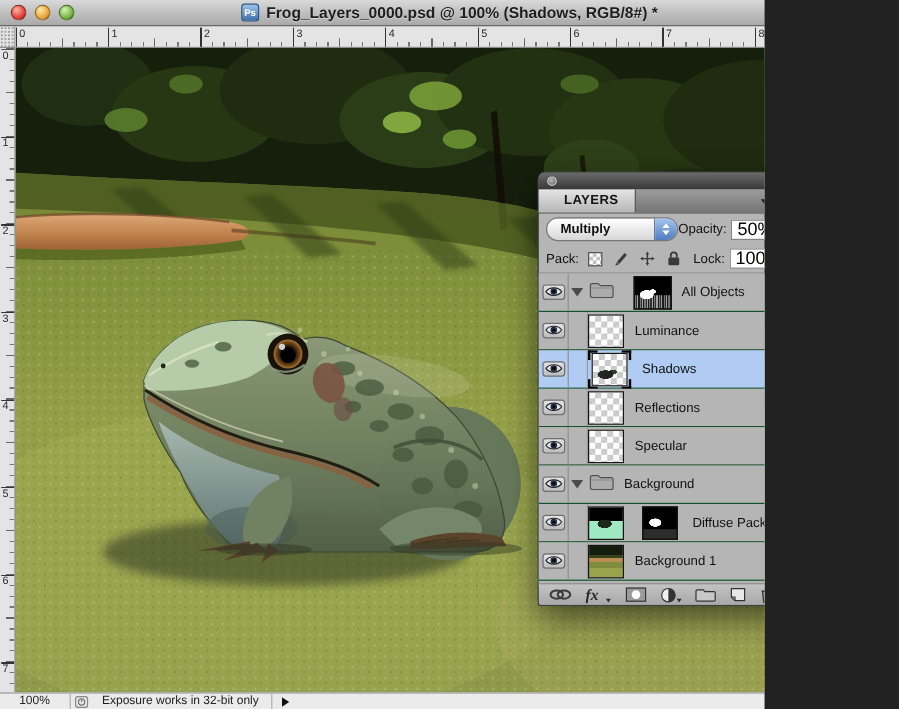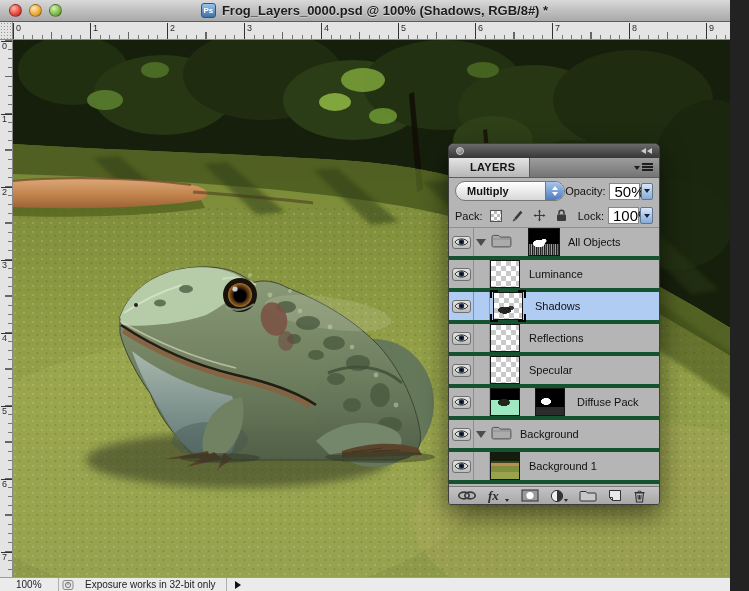--- a/index.html
+++ b/index.html
@@ -1,18 +1,18 @@
 <!DOCTYPE html>
 <html><head>
 <meta charset="utf-8">
 <style>
   *{box-sizing:border-box;margin:0;padding:0}
   html,body{width:749px;height:591px;overflow:hidden;background:#222}
   body{font-family:"Liberation Sans",sans-serif;-webkit-font-smoothing:antialiased}
-  .window{position:relative;width:730px;height:591px;background:#a3a3a3;overflow:hidden}
+  .window{position:relative;width:637px;height:591px;background:#a3a3a3;overflow:hidden}
 
   
   .titlebar{position:absolute;left:0;top:0;width:749px;height:22px;
     background:linear-gradient(180deg,#d9d9d9 0%,#c2c2c2 45%,#a9a9a9 100%);
     border-bottom:1px solid #5c5c5c;display:flex;align-items:center}
   .lights{position:absolute;left:9px;top:4px;display:flex;gap:7px}
   .light{width:13px;height:13px;border-radius:50%;border:1px solid rgba(0,0,0,.35)}
   .light.red{background:radial-gradient(circle at 35% 30%,#ffb3a8,#e4443a 60%,#9e2018)}
   .light.yellow{background:radial-gradient(circle at 35% 30%,#ffe9ac,#e9a83a 60%,#a86f12)}
   .light.green{background:radial-gradient(circle at 35% 30%,#d2f5b0,#7ab648 60%,#3f7d17)}
@@ -102,21 +102,21 @@
   .p-lockrow{position:absolute;left:0;top:60px;right:0;height:24px;display:flex;align-items:center;padding:0 6px;
     border-bottom:1px solid #8f8f8f}
   .lock-icons{display:flex;align-items:center;gap:8px}
   .lock-ic{width:14px;height:13px;display:flex;align-items:center;justify-content:center}
   .checker-sq{width:12px;height:12px;border:1px solid #555;
     background-image:linear-gradient(45deg,#bbb 25%,transparent 25%,transparent 75%,#bbb 75%),
       linear-gradient(45deg,#bbb 25%,#fff 25%,#fff 75%,#bbb 75%);
     background-size:6px 6px;background-position:0 0,3px 3px}
 
   .layers-list{position:absolute;left:0;top:84px;right:0;height:260px;background:#b5b5b5;overflow:hidden}
-  .lrow{position:relative;height:32px;display:flex;border-bottom:4px solid #14532d;background:#b5b5b5}
+  .lrow{position:relative;height:32px;display:flex;border-bottom:1px solid #14532d;background:#b5b5b5}
   .lrow.selected{background:#b0ccf2}
   .eye-cell{width:25px;flex:none;border-right:1px solid #8f8f8f;display:flex;align-items:center;justify-content:center}
   .eye-well{width:19px;height:13px;border:1px solid #6f6f6f;border-radius:3px;
     background:linear-gradient(180deg,#e2e2e2,#bdbdbd);display:flex;align-items:center;justify-content:center}
   .lrow-content{flex:1;display:flex;align-items:center;position:relative}
   .lrow-content.indent{padding-left:16px}
   .lrow-content.group{padding-left:2px}
   .guide{position:absolute;left:15px;top:0;bottom:0;width:1px;background:#999}
   .disclosure{width:0;height:0;border-left:5px solid transparent;border-right:5px solid transparent;
     border-top:7px solid #4c4c4c;margin-right:5px;flex:none}
@@ -519,44 +519,44 @@
         <div class="lrow">
           <div class="eye-cell">
             <span class="eye-well">
               <span><svg width="15" height="10" viewBox="0 0 16 10">
                   <path d="M1 5 C4 .6 12 .6 15 5 C12 9.4 4 9.4 1 5 Z" fill="#e6e6e6" stroke="#222"></path>
                   <circle cx="8" cy="5" r="2.9" fill="#1d2c44"></circle>
                   <circle cx="8" cy="5" r="1.2" fill="#000"></circle>
                 </svg></span>
             </span>
           </div>
-          <div class="lrow-content indent">
-            <span class="guide"></span>
-            <span class="thumb t-diffuse"></span>
-            <span class="thumb t-mask-frog2 ml15"></span>
-            <span class="lname ml12">Diffuse Pack</span>
-          </div>
-        </div>
-        <div class="lrow">
-          <div class="eye-cell">
-            <span class="eye-well">
-              <span><svg width="15" height="10" viewBox="0 0 16 10">
-                  <path d="M1 5 C4 .6 12 .6 15 5 C12 9.4 4 9.4 1 5 Z" fill="#e6e6e6" stroke="#222"></path>
-                  <circle cx="8" cy="5" r="2.9" fill="#1d2c44"></circle>
-                  <circle cx="8" cy="5" r="1.2" fill="#000"></circle>
-                </svg></span>
-            </span>
-          </div>
           <div class="lrow-content group">
             <span class="disclosure"></span>
             <span class="folder-ic"><svg width="21" height="15" viewBox="0 0 21 15">
                 <path d="M1 4 q0-1.6 1.6-1.6 h5 l1.7 1.7 h9 q1.6 0 1.6 1.6 v6.6 q0 1.6 -1.6 1.6 h-15.7 q-1.6 0 -1.6-1.6 z" fill="#ababab" stroke="#4f4f4f"></path>
                 <path d="M1.3 6 h18.4" stroke="#8b8b8b" stroke-width="1"></path>
               </svg></span>
             <span class="lname ml8">Background</span>
+          </div>
+        </div>
+        <div class="lrow">
+          <div class="eye-cell">
+            <span class="eye-well">
+              <span><svg width="15" height="10" viewBox="0 0 16 10">
+                  <path d="M1 5 C4 .6 12 .6 15 5 C12 9.4 4 9.4 1 5 Z" fill="#e6e6e6" stroke="#222"></path>
+                  <circle cx="8" cy="5" r="2.9" fill="#1d2c44"></circle>
+                  <circle cx="8" cy="5" r="1.2" fill="#000"></circle>
+                </svg></span>
+            </span>
+          </div>
+          <div class="lrow-content indent">
+            <span class="guide"></span>
+            <span class="thumb t-diffuse"></span>
+            <span class="thumb t-mask-frog2 ml15"></span>
+            <span class="lname ml12">Diffuse Pack</span>
           </div>
         </div>
         <div class="lrow">
           <div class="eye-cell">
             <span class="eye-well">
               <span><svg width="15" height="10" viewBox="0 0 16 10">
                   <path d="M1 5 C4 .6 12 .6 15 5 C12 9.4 4 9.4 1 5 Z" fill="#e6e6e6" stroke="#222"></path>
                   <circle cx="8" cy="5" r="2.9" fill="#1d2c44"></circle>
                   <circle cx="8" cy="5" r="1.2" fill="#000"></circle>
                 </svg></span>

